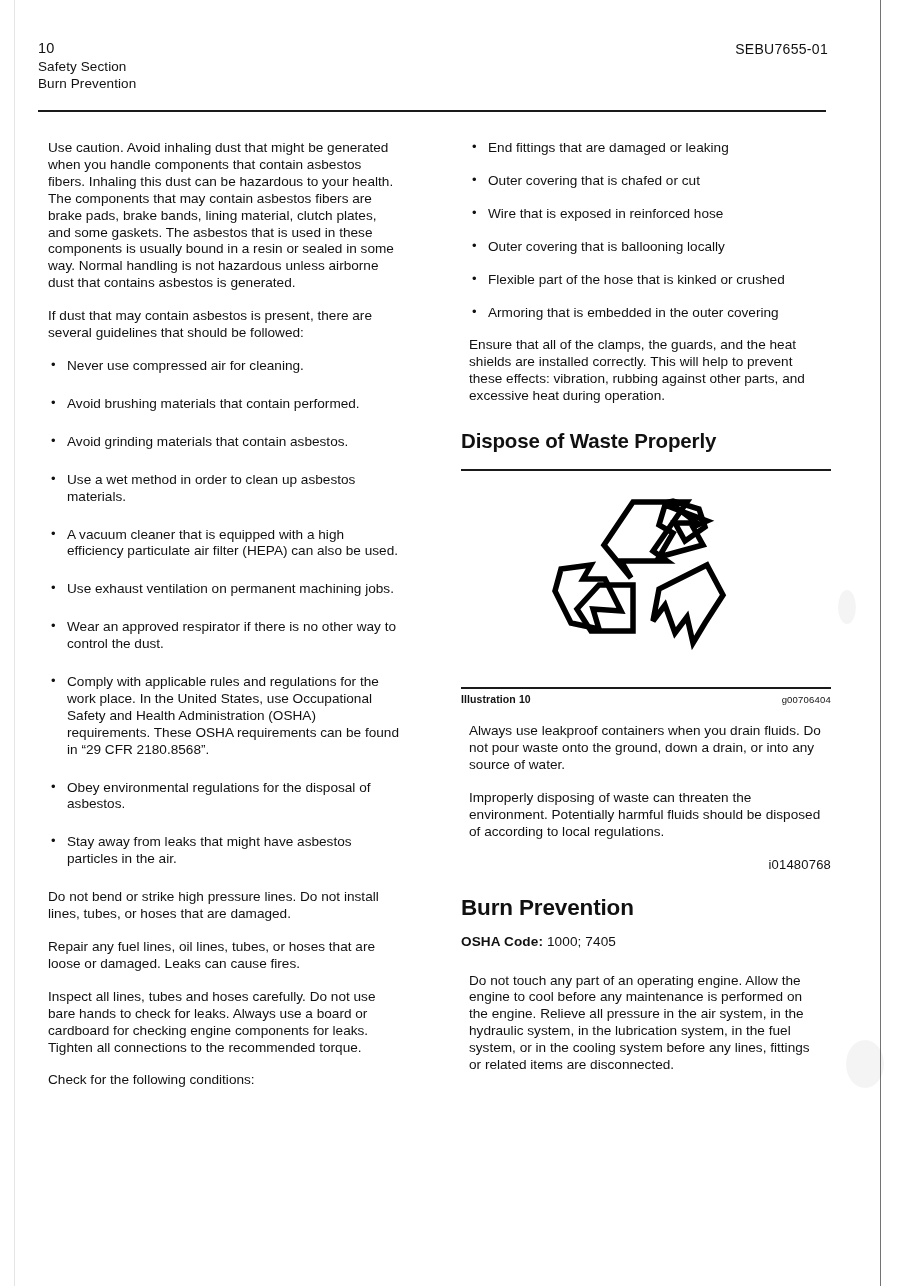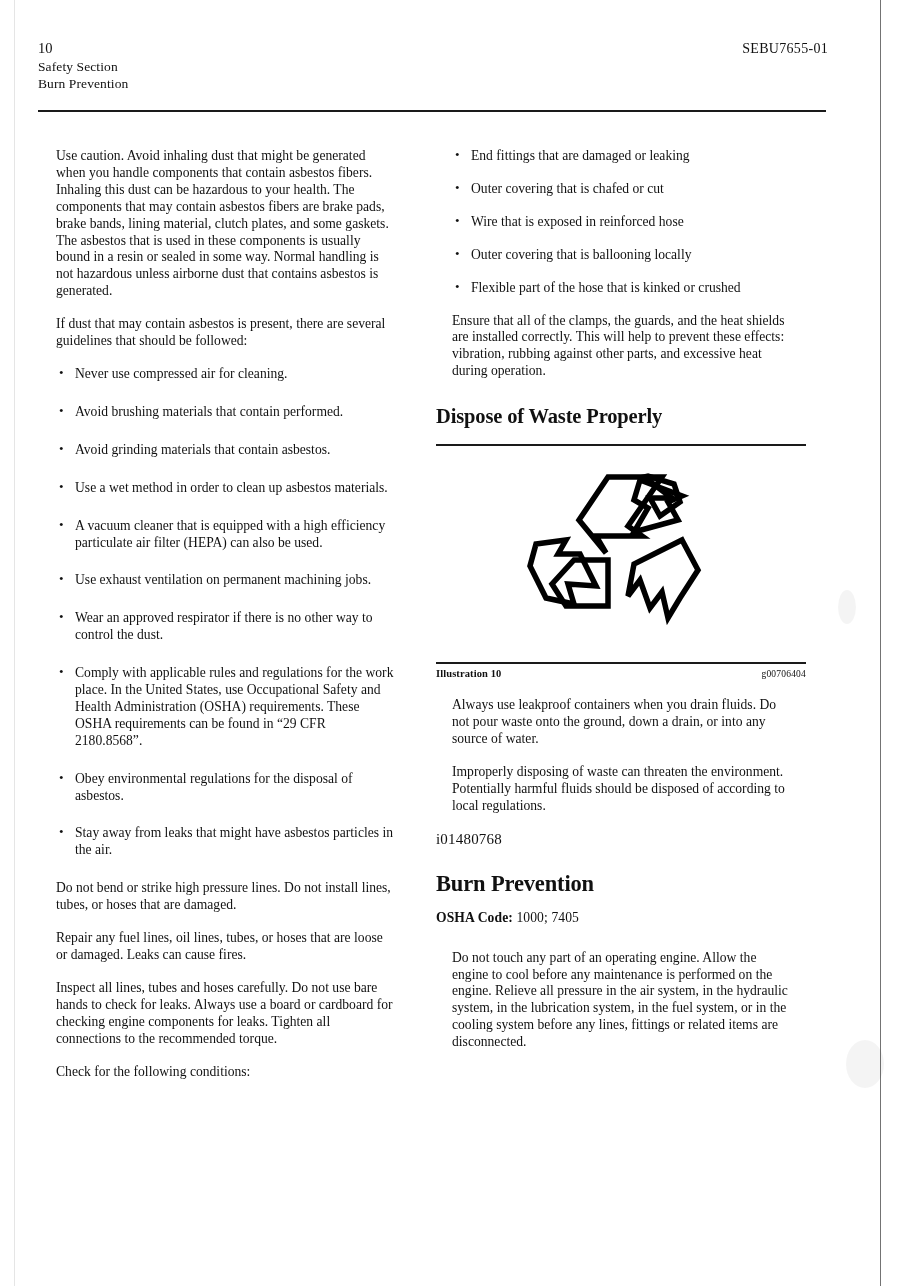--- a/index.html
+++ b/index.html
@@ -11,21 +11,20 @@
   body {
     font-family: "Liberation Sans", sans-serif;
     color: #111111;
   }
   #page {
     position: relative;
     width: 909px;
     height: 1286px;
     background: #ffffff;
     overflow: hidden;
-    font-family: Liberation Serif, serif;
   }
 
   
   .scan-edge-left {
     position: absolute;
     left: 14px; top: 0;
     width: 1px; height: 1286px;
     background: rgba(0,0,0,0.10);
   }
   .scan-edge-right {
@@ -70,26 +69,26 @@
     background: #1a1a1a;
   }
 
   
   .col {
     position: absolute;
     top: 132px;
     width: 370px;
   }
   .col-left  { left: 40px; }
-  .col-right { left: 436px; }
+  .col-right { left: 461px; }
 
   p.body, .bullets li {
     font-size: 13.6px;
     line-height: 16.9px;
-    margin: 16px;
+    margin: 8px;
     letter-spacing: 0.01px;
   }
   p.body { margin-bottom: 16px; }
   p.body.tight { margin-bottom: 0; }
 
   ul.bullets {
     list-style: none;
     margin: 0 0 16px 0;
     padding: 0;
   }
@@ -123,22 +122,22 @@
 
   .smcs {
     font-size: 13.6px;
     font-weight: bold;
     margin: 0 0 24px 0;
     letter-spacing: 0.1px;
   }
   .smcs .smcs-val { font-weight: normal; }
 
   .ref-code {
-    font-size: 15px;
-    text-align: left;
+    font-size: 13px;
+    text-align: right;
     letter-spacing: 0.2px;
     margin: 16px 0 6px 0;
   }
 
   
   .figure { margin: 0; }
   .fig-rule-top {
     width: 370px; height: 2px;
     background: #1a1a1a;
     margin-bottom: 0;
@@ -218,20 +217,21 @@
   </div>
 
   <div class="col col-right">
 
     <ul class="bullets spaced-sm">
       <li>End fittings that are damaged or leaking</li>
       <li>Outer covering that is chafed or cut</li>
       <li>Wire that is exposed in reinforced hose</li>
       <li>Outer covering that is ballooning locally</li>
       <li>Flexible part of the hose that is kinked or crushed</li>
+      <li>Armoring that is embedded in the outer covering</li>
     </ul>
 
     <p class="body">Ensure that all of the clamps, the guards, and the heat shields are installed correctly. This will help to prevent these effects: vibration, rubbing against other parts, and excessive heat during operation.</p>
 
     <h2 class="section">Dispose of Waste Properly</h2>
 
     <figure class="figure">
       <div class="fig-rule-top"></div>
       <div class="fig-art">
         <svg width="210" height="200" viewBox="0 0 210 200" aria-hidden="true">

